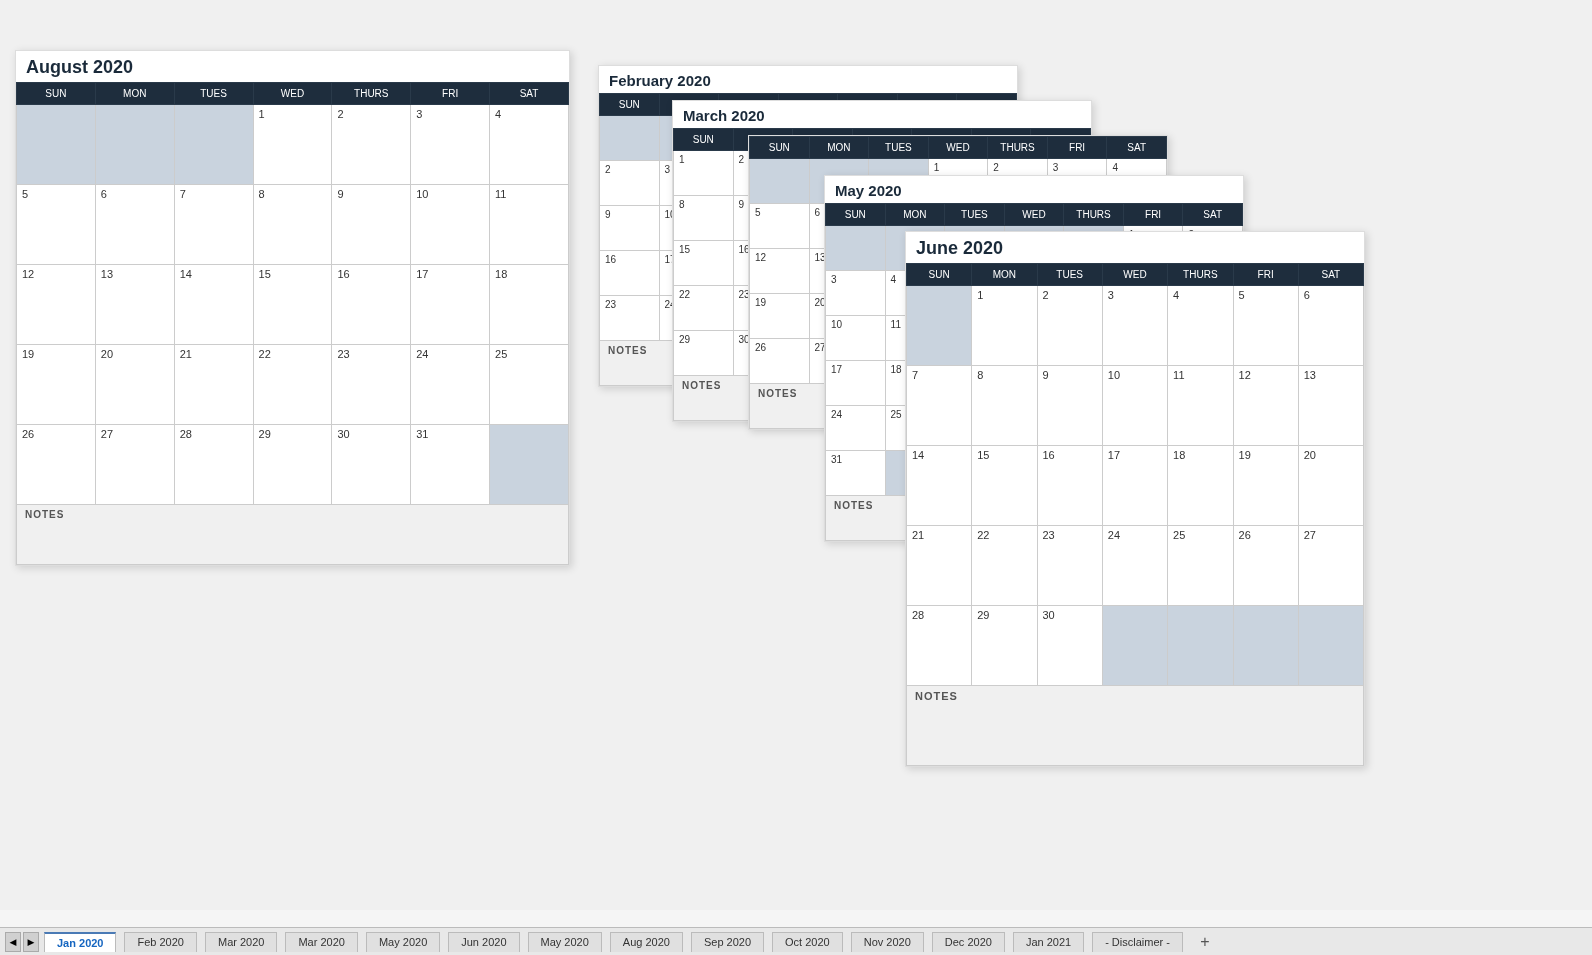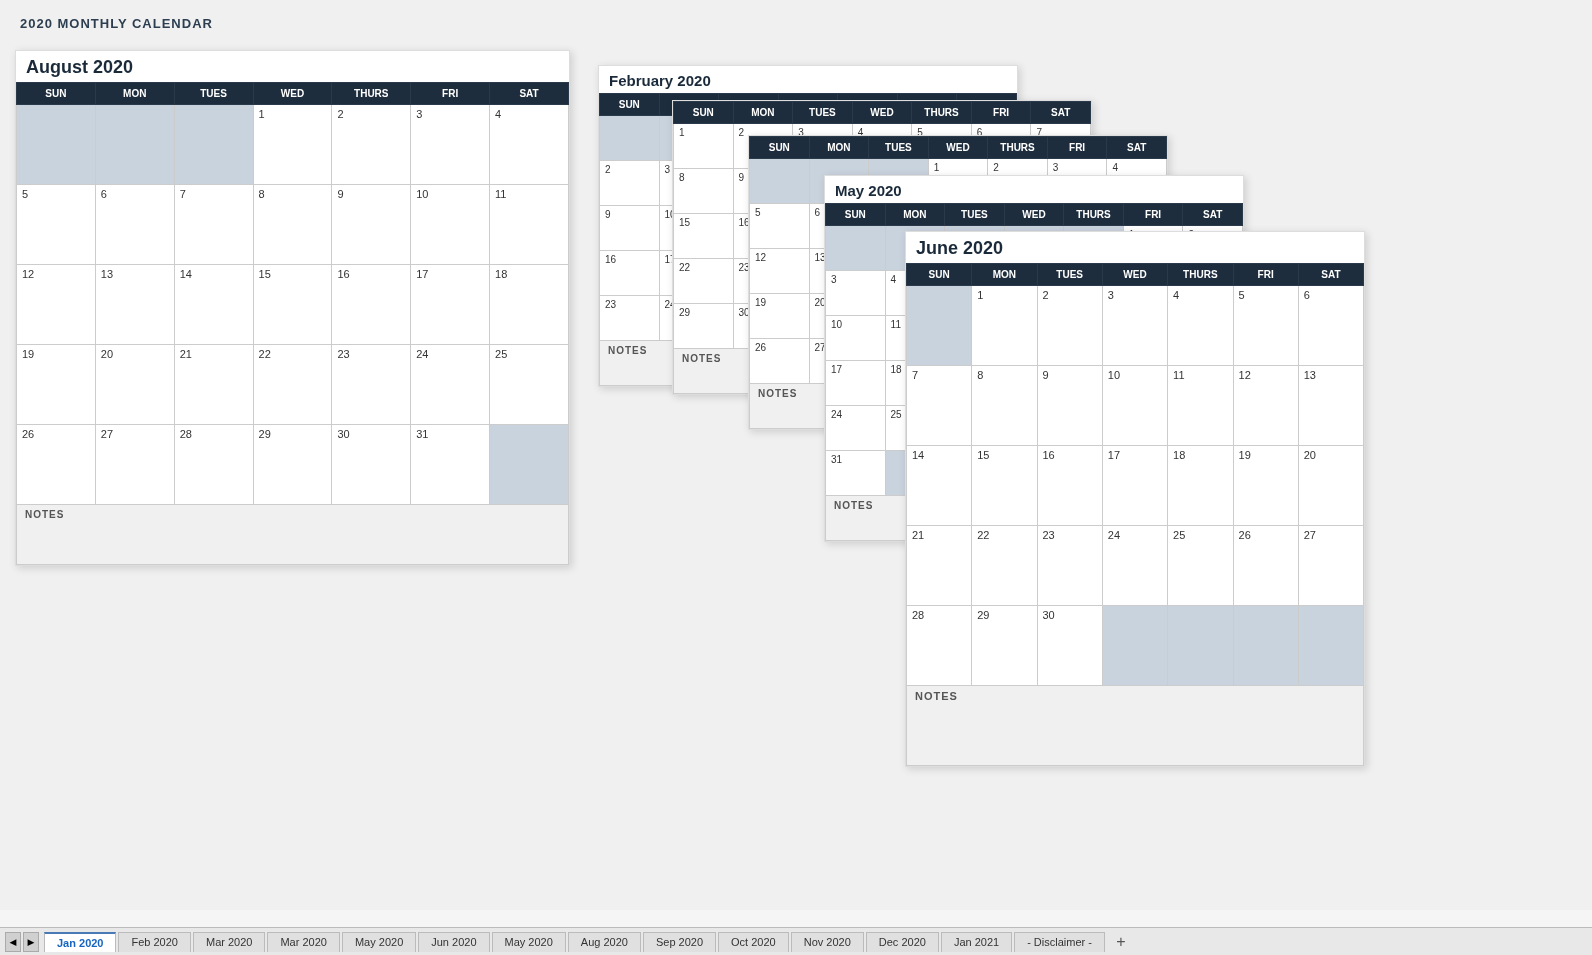--- a/index.html
+++ b/index.html
@@ -46,21 +46,21 @@
 
     .calendar-grid {
       width: 100%;
       border-collapse: collapse;
     }
 
     .calendar-grid th {
       background: #1e2d3d;
       color: white;
       font-size: 10px;
-      font-weight: bold;
+      font-weight: normal;
       text-align: center;
       padding: 5px 2px;
       border: 1px solid #2a3a4a;
     }
 
     .calendar-grid td {
       border: 1px solid #ccc;
       vertical-align: top;
       font-size: 11px;
       color: #333;
@@ -120,21 +120,21 @@
       margin: 0 1px;
     }
 
     .tab-item {
       height: 20px;
       padding: 0 12px;
       display: flex;
       align-items: center;
       border: 1px solid #bbb;
       border-bottom: none;
-      margin-right: 2px;
+      margin-right: 8px;
       cursor: pointer;
       font-size: 11px;
       background: #e0e0e0;
       color: #333;
       white-space: nowrap;
     }
 
     .tab-item.active {
       background: white;
       color: #1565c0;
@@ -206,21 +206,20 @@
       height: 80px;
       width: 66px;
       font-size: 11px;
     }
   </style>
 </head>
 <body>
 
 <div class="main-content">
 
-  <div class="page-title">2020 MONTHLY CALENDAR</div>
 
   <div class="calendar-card" id="cal-jan">
     <div class="calendar-month-title">August 2020</div>
     <table class="calendar-grid">
       <thead>
         <tr>
           <th>SUN</th>
           <th>MON</th>
           <th>TUES</th>
           <th>WED</th>
@@ -343,20 +342,21 @@
           <td class="day-num">29</td>
         </tr>
         <tr class="notes-row">
           <td colspan="7">NOTES</td>
         </tr>
       </tbody>
     </table>
   </div>
 
   <div class="calendar-card small-cal" id="cal-mar">
+    <div class="calendar-month-title">March 2020</div>
     <table class="calendar-grid">
       <thead>
         <tr>
           <th>SUN</th>
           <th>MON</th>
           <th>TUES</th>
           <th>WED</th>
           <th>THURS</th>
           <th>FRI</th>
           <th>SAT</th>

